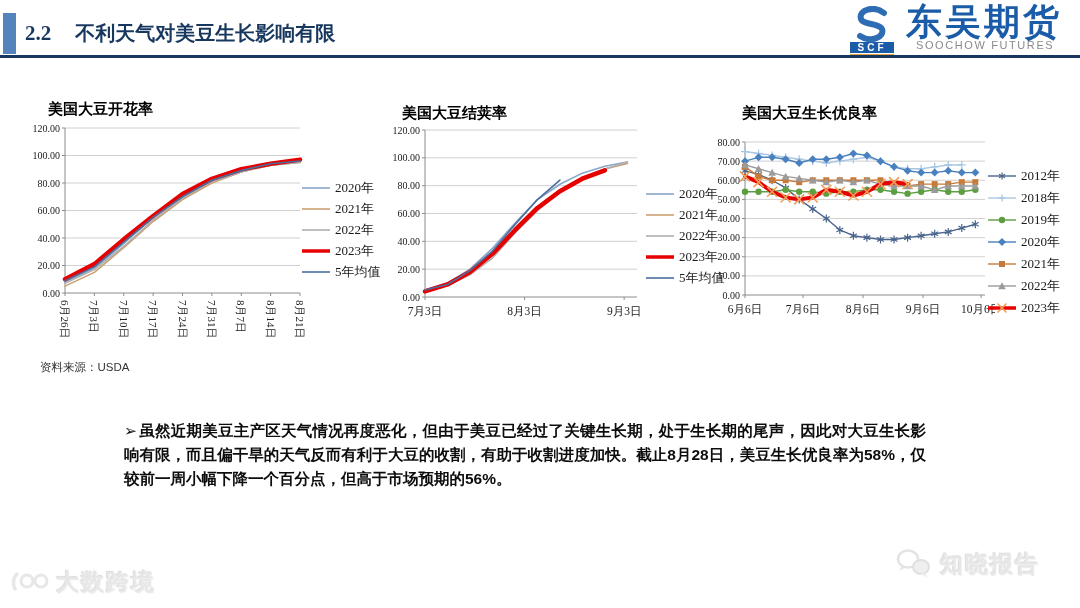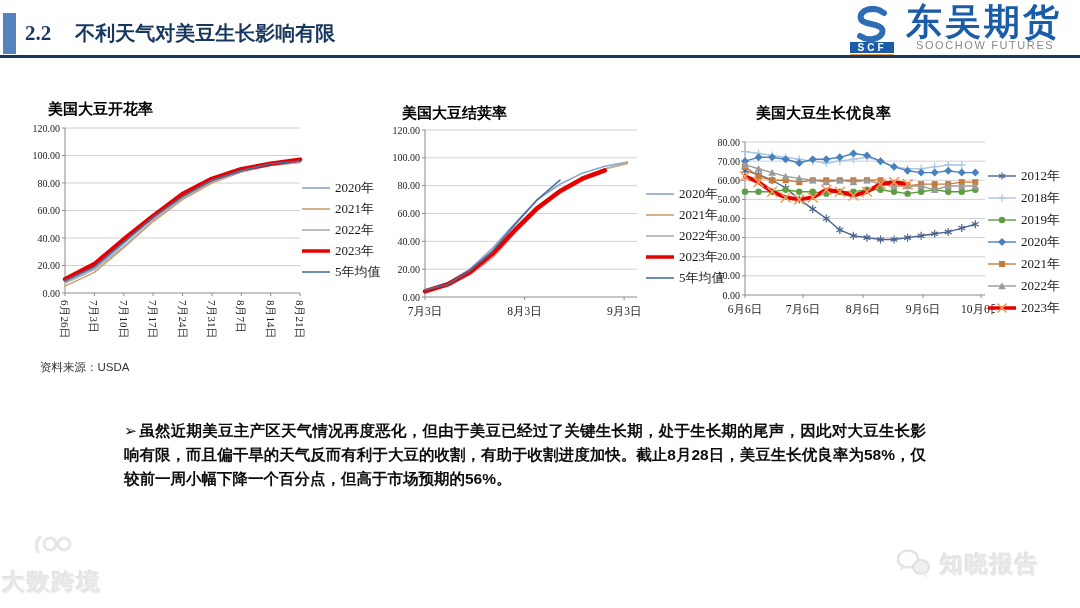--- a/index.html
+++ b/index.html
@@ -24,21 +24,21 @@
   .logo-en{color:#8A8A8A;font-size:11px;letter-spacing:1.6px;margin-top:1px;margin-left:10px;}
 
   
   .chart-block{position:absolute;}
   #chart0{left:30px;top:94px;width:362px;height:256px;}
   #chart1{left:390px;top:94px;width:322px;height:240px;}
   #chart2{left:715px;top:94px;width:365px;height:240px;}
   .chart-title{position:absolute;font-size:15px;font-weight:bold;color:#000;white-space:nowrap;}
   #chart0 .chart-title{left:18px;top:6px;}
   #chart1 .chart-title{left:12px;top:10px;}
-  #chart2 .chart-title{left:41px;top:10px;}
+  #chart2 .chart-title{left:27px;top:10px;}
   .plot{position:absolute;}
   #chart0 .plot{left:0;top:26px;}
   #chart1 .plot{left:0;top:28px;}
   #chart2 .plot{left:0;top:40px;}
   .legend{position:absolute;display:flex;flex-direction:column;}
   #chart0 .legend{left:271px;top:86px;gap:6px;}
   #chart1 .legend{left:255px;top:92px;gap:6px;}
   #chart2 .legend{left:272px;top:74px;gap:7px;}
   .legend-item{display:flex;align-items:center;gap:4px;height:15px;}
   .legend-item span{font-family:"Liberation Serif","DejaVu Serif",serif;font-size:13px;color:#1a1a1a;white-space:nowrap;}
@@ -47,21 +47,21 @@
   
   .source-note{position:absolute;left:40px;top:360px;font-size:11.5px;color:#333;}
   .body-text{position:absolute;left:88px;top:419px;width:802px;font-size:15.5px;font-weight:600;
              color:#0d0d0d;line-height:1.55;text-align:justify;margin-left:36px;}
   .body-text .bullet{margin-right:2px;}
 
   
   .wm{position:absolute;display:flex;align-items:center;gap:6px;color:#E7E7E7;
       font-weight:bold;font-size:23px;letter-spacing:2px;
       text-shadow:1px 1px 1px #f7f7f7,-1px -1px 1px #dcdcdc;}
-  .wm-left{left:2px;bottom:10px;flex-direction:column;}
+  .wm-left{left:8px;bottom:10px;}
   .wm-right{right:40px;bottom:28px;}
 </style>
 </head>
 <body>
 
 <div class="slide">
 
   <div class="header-accent"></div>
   <div class="header-title">
     <span class="secnum">2.2</span>

